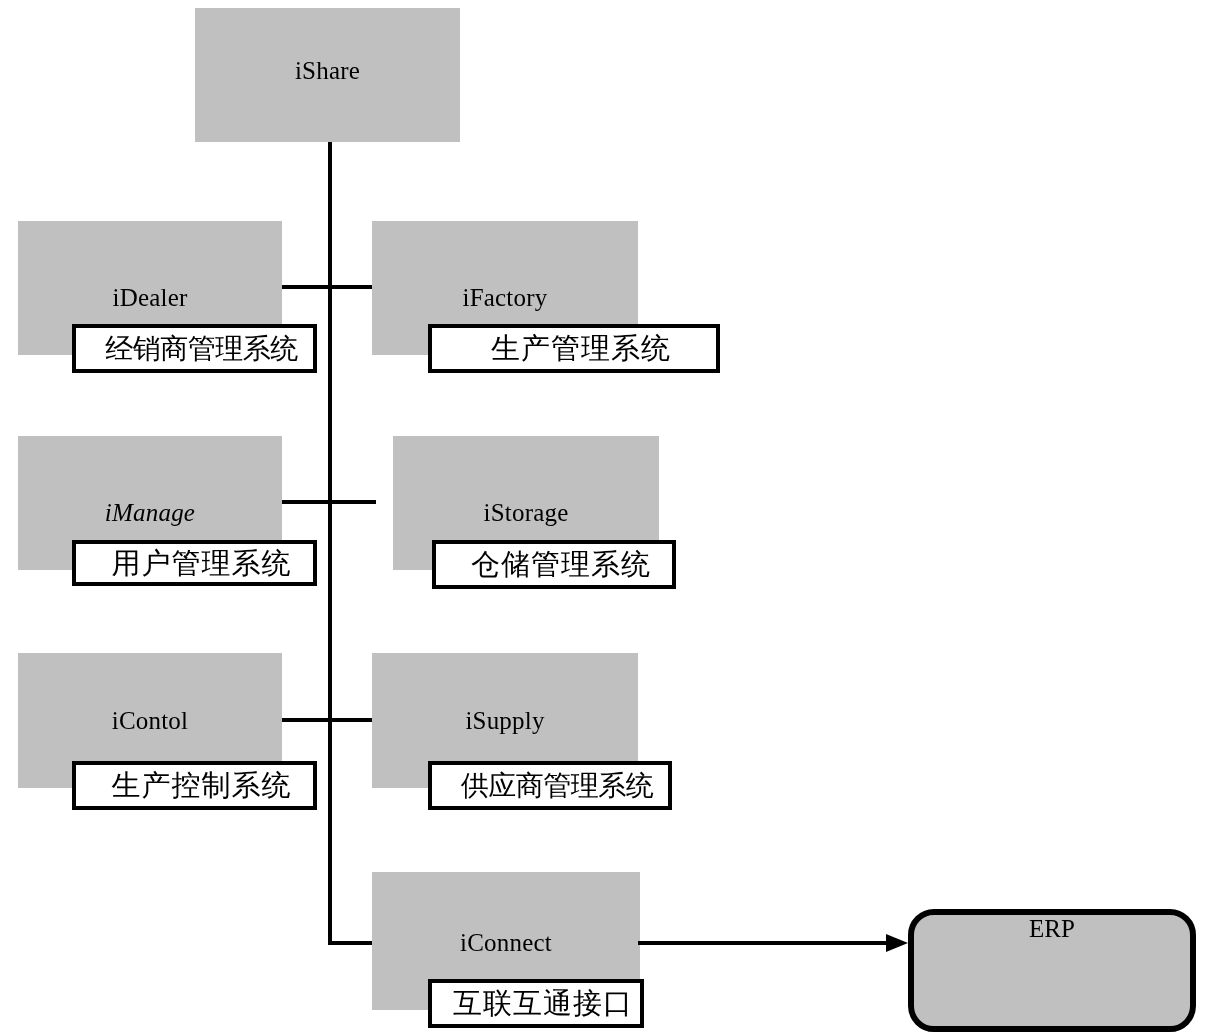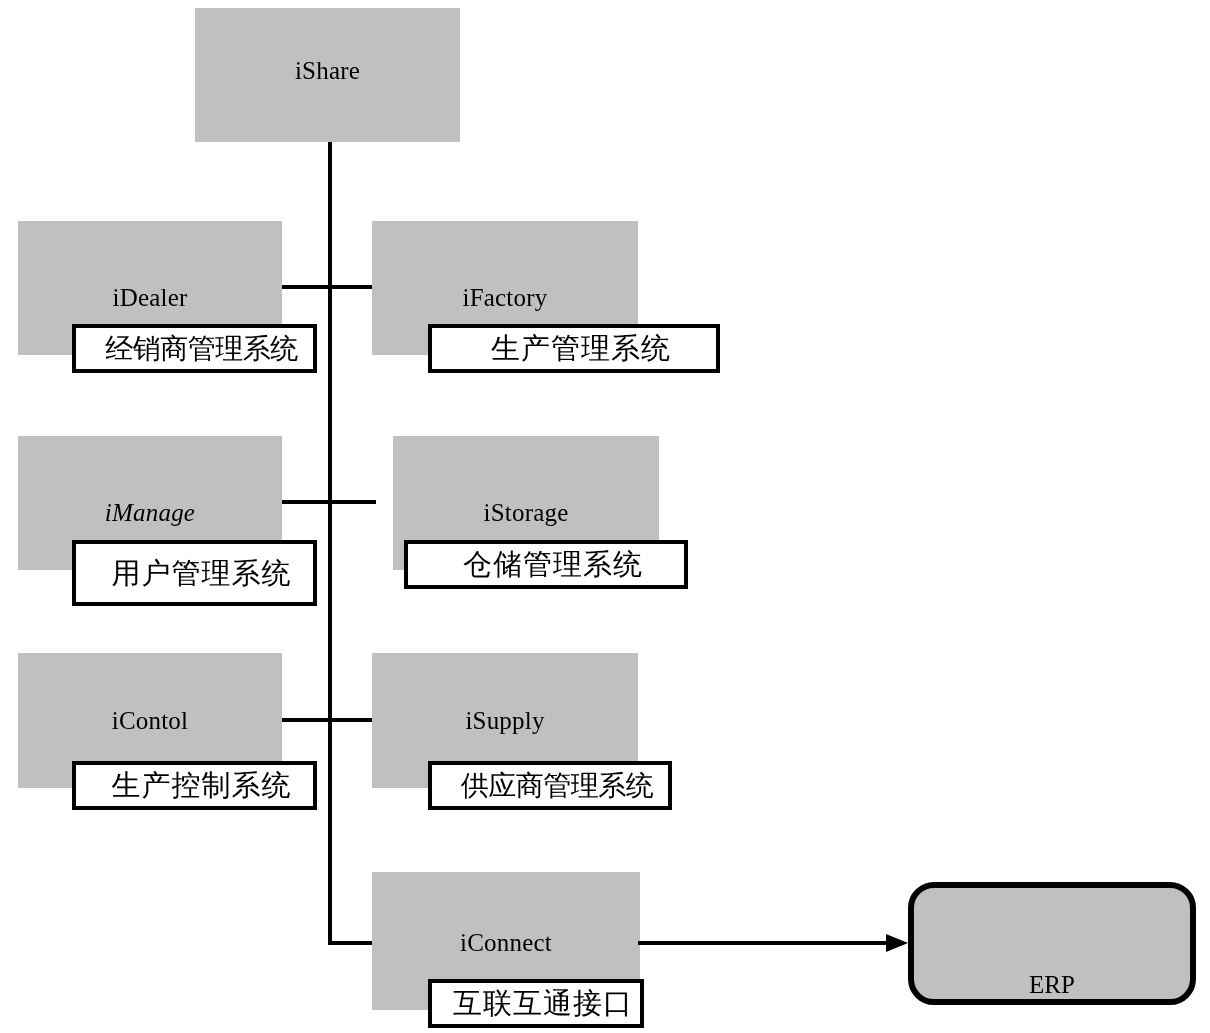--- a/index.html
+++ b/index.html
@@ -67,25 +67,26 @@
     background: #000000;
   }
   
   .erp {
     position: absolute;
     background: #c0c0c0;
     border: 6px solid #000000;
     border-radius: 26px;
     box-sizing: border-box;
     display: flex;
-    align-items: flex-end;
+    align-items: flex-start;
     justify-content: center;
     color: #000000;
     font-size: 25px;
     white-space: nowrap;
+    margin-top: 27px;
   }
   
   .arrowhead {
     position: absolute;
     width: 0;
     height: 0;
     border-top: 9px solid transparent;
     border-bottom: 9px solid transparent;
     border-left: 22px solid #000000;
   }
@@ -115,26 +116,26 @@
   <div class="caption c7" style="left:72px; top:324px; width:245px; height:49px;">经销商管理系统</div>
 
   <div class="node" style="left:372px; top:221px; width:266px; height:134px;">
     <div class="node-title" style="top:64px;">iFactory</div>
   </div>
   <div class="caption c6" style="left:428px; top:324px; width:292px; height:49px;">生产管理系统</div>
 
   <div class="node" style="left:18px; top:436px; width:264px; height:134px;font-style:italic;">
     <div class="node-title" style="top:64px;">iManage</div>
   </div>
-  <div class="caption c6" style="left:72px; top:540px; width:245px; height:66px;">用户管理系统</div>
+  <div class="caption c6" style="left:72px; top:540px; width:245px; height:46px;">用户管理系统</div>
 
   <div class="node" style="left:372px; top:436px; width:266px; height:134px;margin-left:21px;">
     <div class="node-title" style="top:64px;">iStorage</div>
   </div>
-  <div class="caption c6" style="left:404px; top:540px; width:284px; height:49px;">仓储管理系统</div>
+  <div class="caption c6" style="left:432px; top:540px; width:244px; height:49px;">仓储管理系统</div>
 
   <div class="node" style="left:18px; top:653px; width:264px; height:135px;">
     <div class="node-title" style="top:55px;">iContol</div>
   </div>
   <div class="caption c6" style="left:72px; top:761px; width:245px; height:49px;">生产控制系统</div>
 
   <div class="node" style="left:372px; top:653px; width:266px; height:135px;">
     <div class="node-title" style="top:55px;">iSupply</div>
   </div>
   <div class="caption c7" style="left:428px; top:761px; width:244px; height:49px;">供应商管理系统</div>

